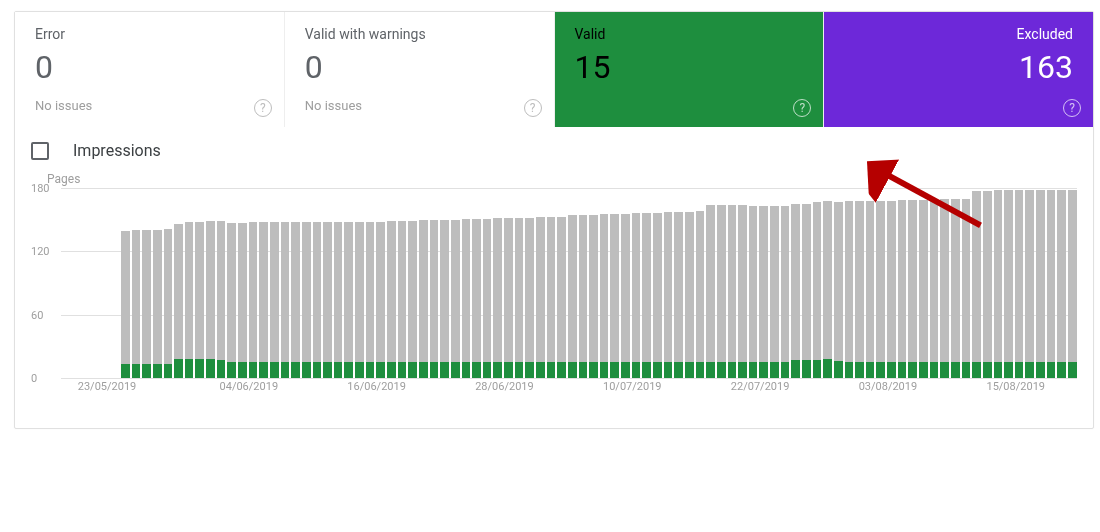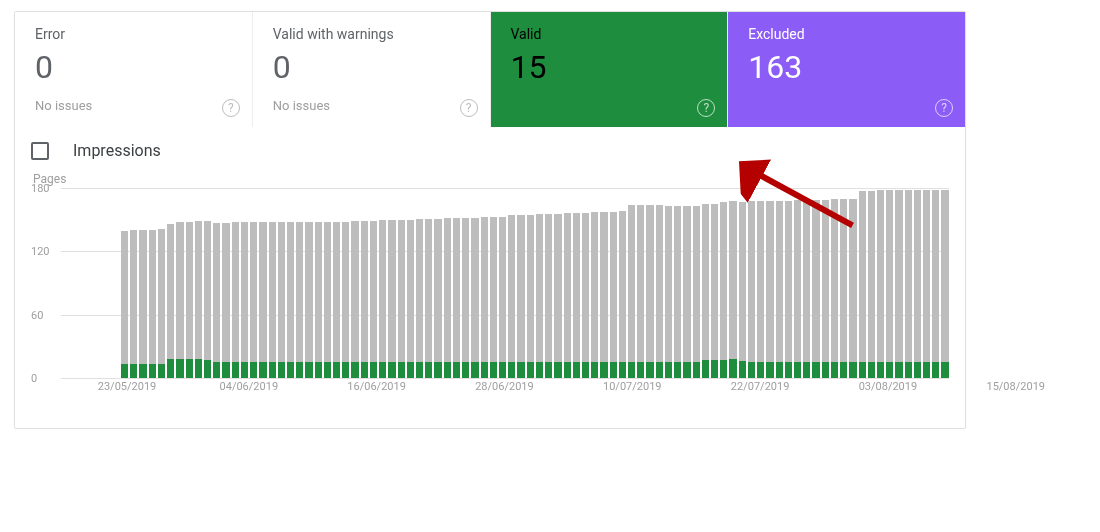--- a/index.html
+++ b/index.html
@@ -4,21 +4,21 @@
 <style>
   * { box-sizing: border-box; }
   html, body {
     margin: 0;
     padding: 0;
     font-family: Roboto, Arial, Helvetica, sans-serif;
     background: #fff;
     color: #5f6368;
   }
   .panel {
-    width: 952px;
+    width: 1080px;
     margin: 11px 14px;
     border: 1px solid #e0e0e0;
     border-radius: 2px;
     background: #fff;
     position: relative;
     box-shadow: 0 0 2px rgba(0,0,0,0.04);
   }
   
   .cards {
     display: flex;
@@ -60,22 +60,23 @@
     font-size: 12px;
     color: #bdbdbd;
     cursor: pointer;
   }
   .card.valid {
     background: #1e8e3e;
   }
   .card.valid .title, .card.valid .value { color: #000000; }
   .card.valid .help { border-color: rgba(255,255,255,0.7); color: rgba(255,255,255,0.7); }
   .card.excluded {
-    background: #8b5cf6;
+    background: #6d28d9;
     border-right: none;
+    text-align: right;
   }
   .card.excluded .title, .card.excluded .value { color: #fff; }
   .card.excluded .help { border-color: rgba(255,255,255,0.7); color: rgba(255,255,255,0.7); }
 
   
   .impressions {
     display: flex;
     align-items: center;
     padding: 14px 16px 4px 16px;
     gap: 10px;
@@ -92,21 +93,21 @@
   }
 
   
   .chart-wrap {
     padding: 8px 16px 14px 16px;
   }
   .ylabel {
     font-size: 12px;
     color: #9e9e9e;
     margin-bottom: 2px;
-    margin-left: 2px;
+    margin-left: 16px;
   }
   .chart {
     position: relative;
     height: 210px;
     margin-left: 30px;
   }
   .grid .hline {
     position: absolute;
     left: 0; right: 0;
     border-top: 1px solid #e0e0e0;
@@ -566,21 +567,21 @@
             <div class="seg-excl" style="height: 90.5556%;"></div>
             <div class="seg-valid" style="height: 8.33333%;"></div>
           </div>
           <div class="bar">
             <div class="seg-excl" style="height: 90.5556%;"></div>
             <div class="seg-valid" style="height: 8.33333%;"></div>
           </div>
         </div>
     </div>
     <div class="xaxis" id="xaxis">
-        <span style="left: 96px;">23/05/2019</span>
+        <span style="left: 76px;">23/05/2019</span>
         <span style="left: 217.82px;">04/06/2019</span>
         <span style="left: 345.64px;">16/06/2019</span>
         <span style="left: 473.461px;">28/06/2019</span>
         <span style="left: 601.281px;">10/07/2019</span>
         <span style="left: 729.101px;">22/07/2019</span>
         <span style="left: 856.921px;">03/08/2019</span>
         <span style="left: 984.742px;">15/08/2019</span>
       </div>
   </div>
 

